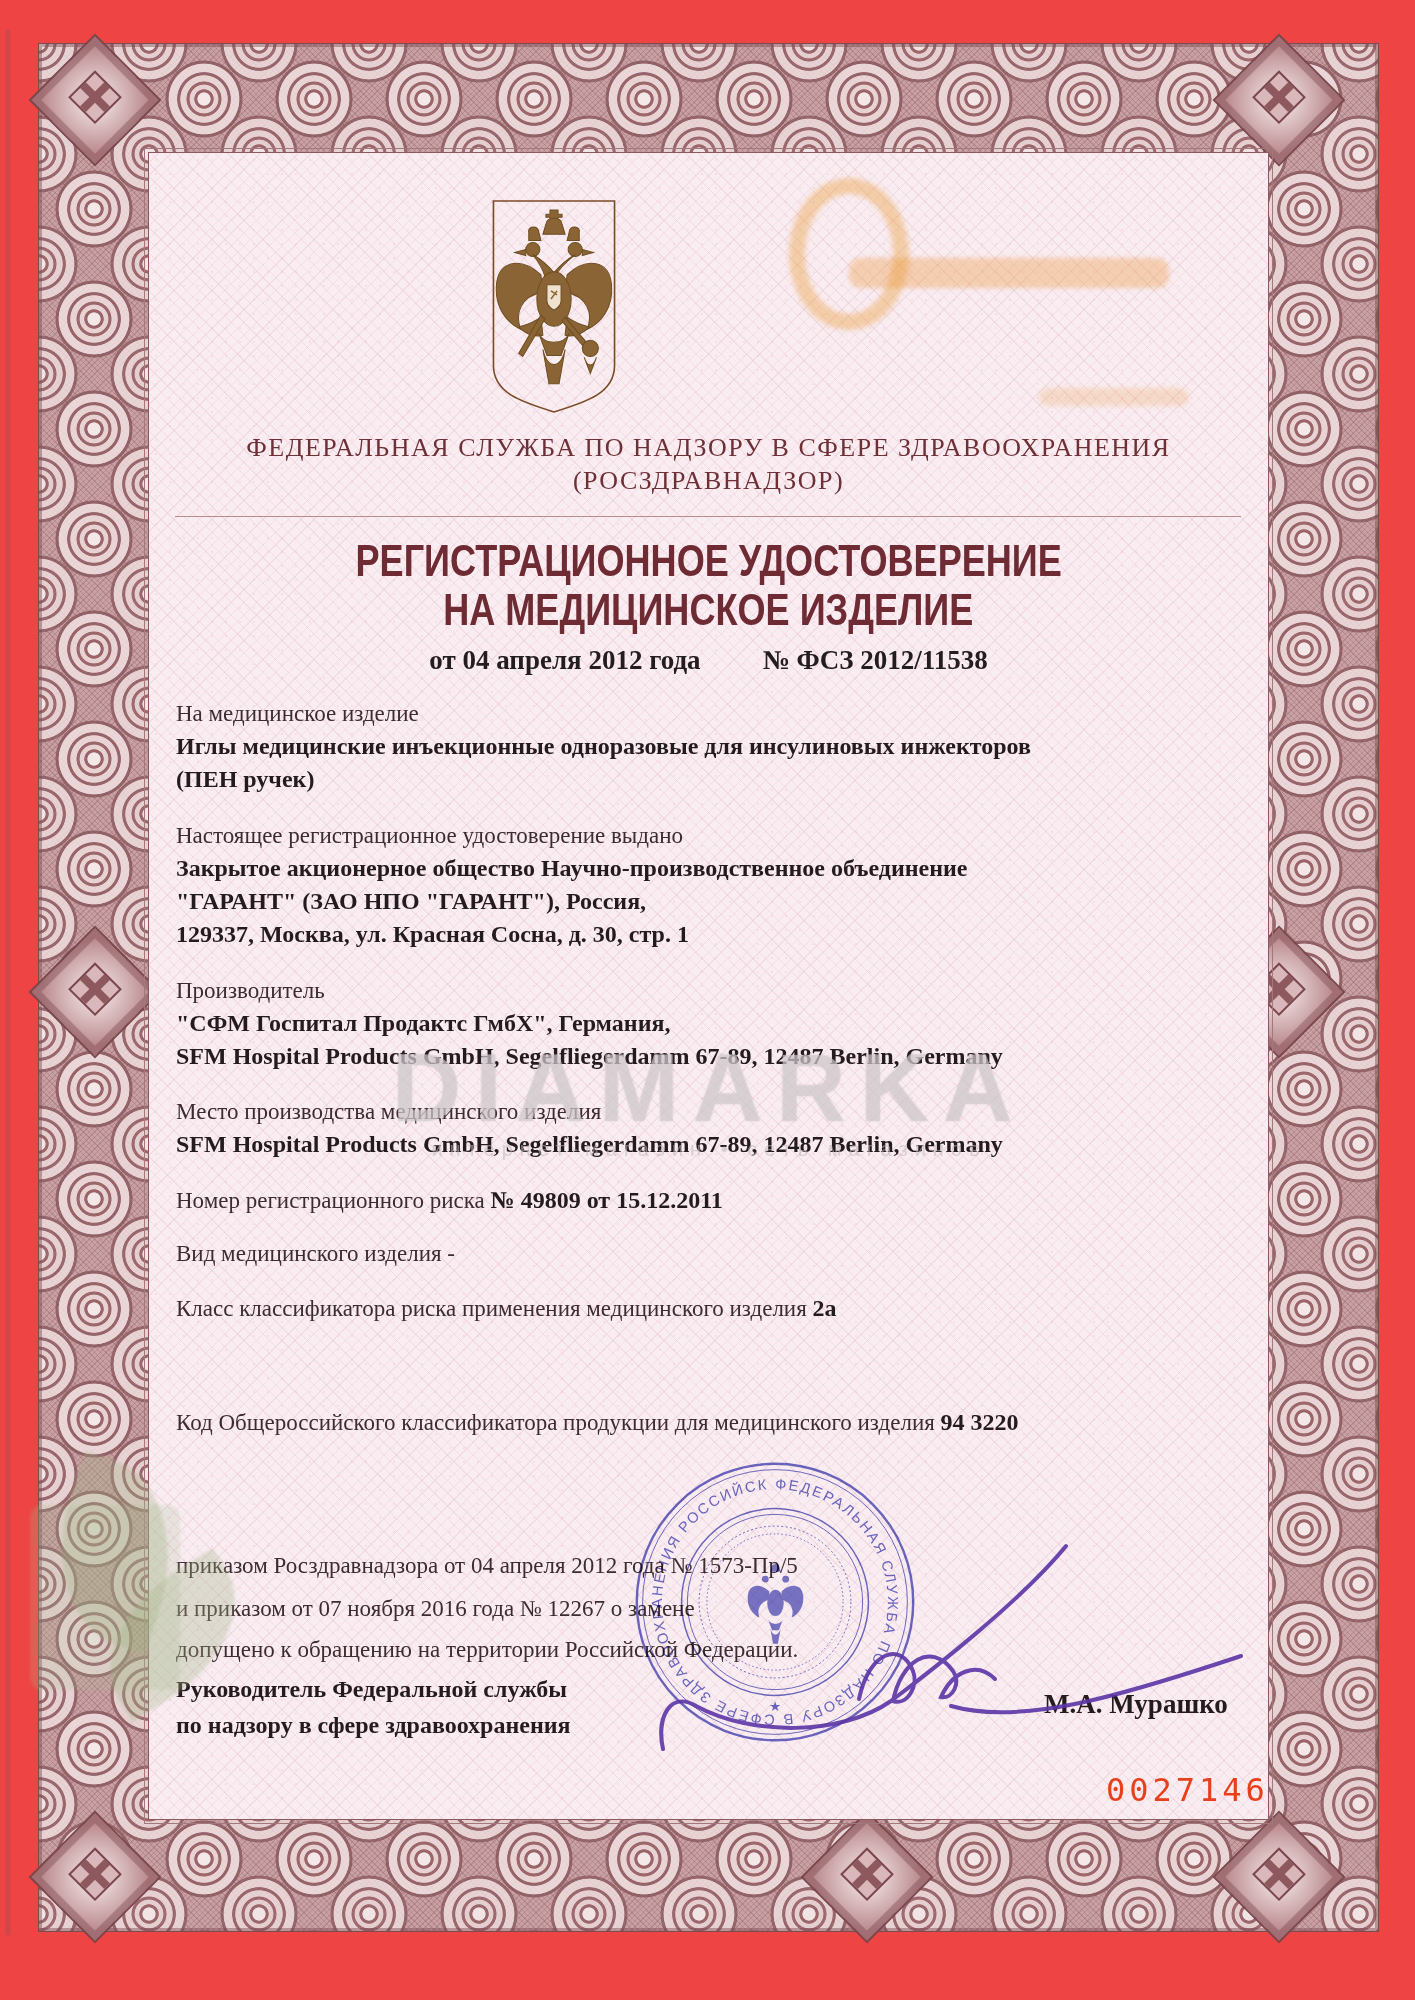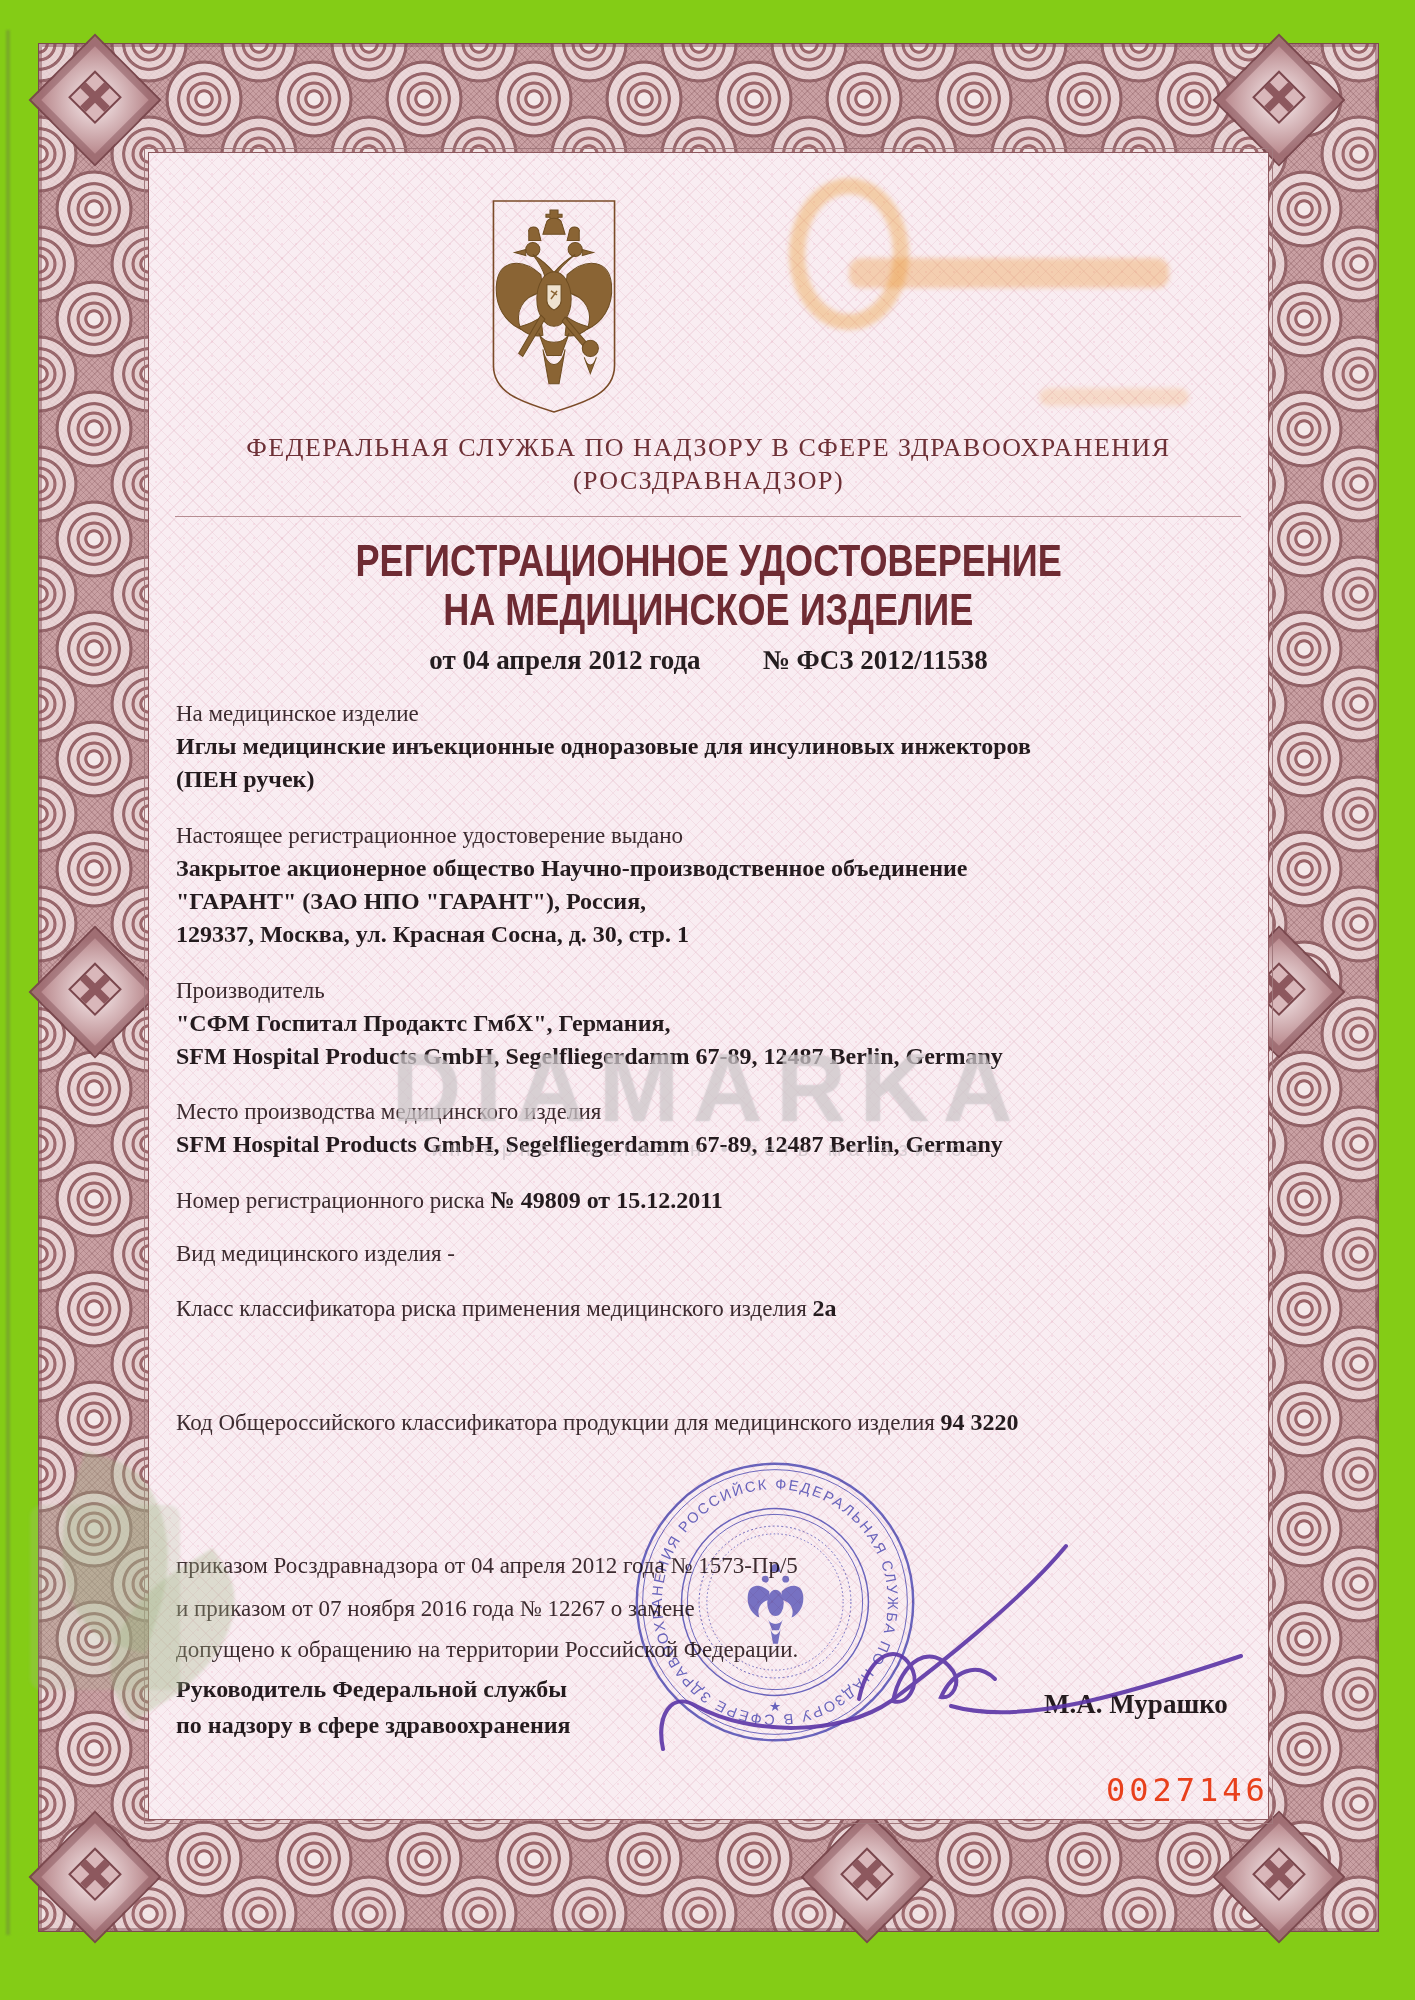--- a/index.html
+++ b/index.html
@@ -1,16 +1,16 @@
 <!DOCTYPE html>
 <html><head>
 <meta charset="utf-8">
 <style>
   html,body{margin:0;padding:0;background:#ffffff;}
-  .page{position:relative;width:1415px;height:2000px;background:#84cc16;overflow:hidden;
+  .page{position:relative;width:1415px;height:2000px;background:#ef4444;overflow:hidden;
         font-family:"Liberation Serif", serif;}
   .scan-shadow{position:absolute;left:6px;top:30px;width:4px;height:1905px;
         background:rgba(95,85,85,.28);filter:blur(1px);}
   
   .band{position:absolute;left:38px;top:43px;width:1339px;height:1887px;
         border:1px solid #7c4a4f;
         background-color:#c9a0a3;
         background-image:
           radial-gradient(circle, rgba(247,236,237,.95) 0 8%, rgba(150,95,100,.9) 9% 12%, rgba(236,216,217,.9) 13% 18%, rgba(150,95,100,.85) 19% 22%, rgba(240,222,223,.85) 23% 30%, rgba(140,88,93,.8) 31% 34%, rgba(244,229,230,.8) 35% 45%, rgba(130,80,85,.75) 46% 49%, rgba(201,160,163,0) 50%),
           radial-gradient(circle, rgba(247,236,237,.9) 0 8%, rgba(150,95,100,.85) 9% 12%, rgba(236,216,217,.85) 13% 18%, rgba(150,95,100,.8) 19% 22%, rgba(240,222,223,.8) 23% 30%, rgba(140,88,93,.75) 31% 34%, rgba(244,229,230,.75) 35% 45%, rgba(130,80,85,.7) 46% 49%, rgba(201,160,163,0) 50%),

